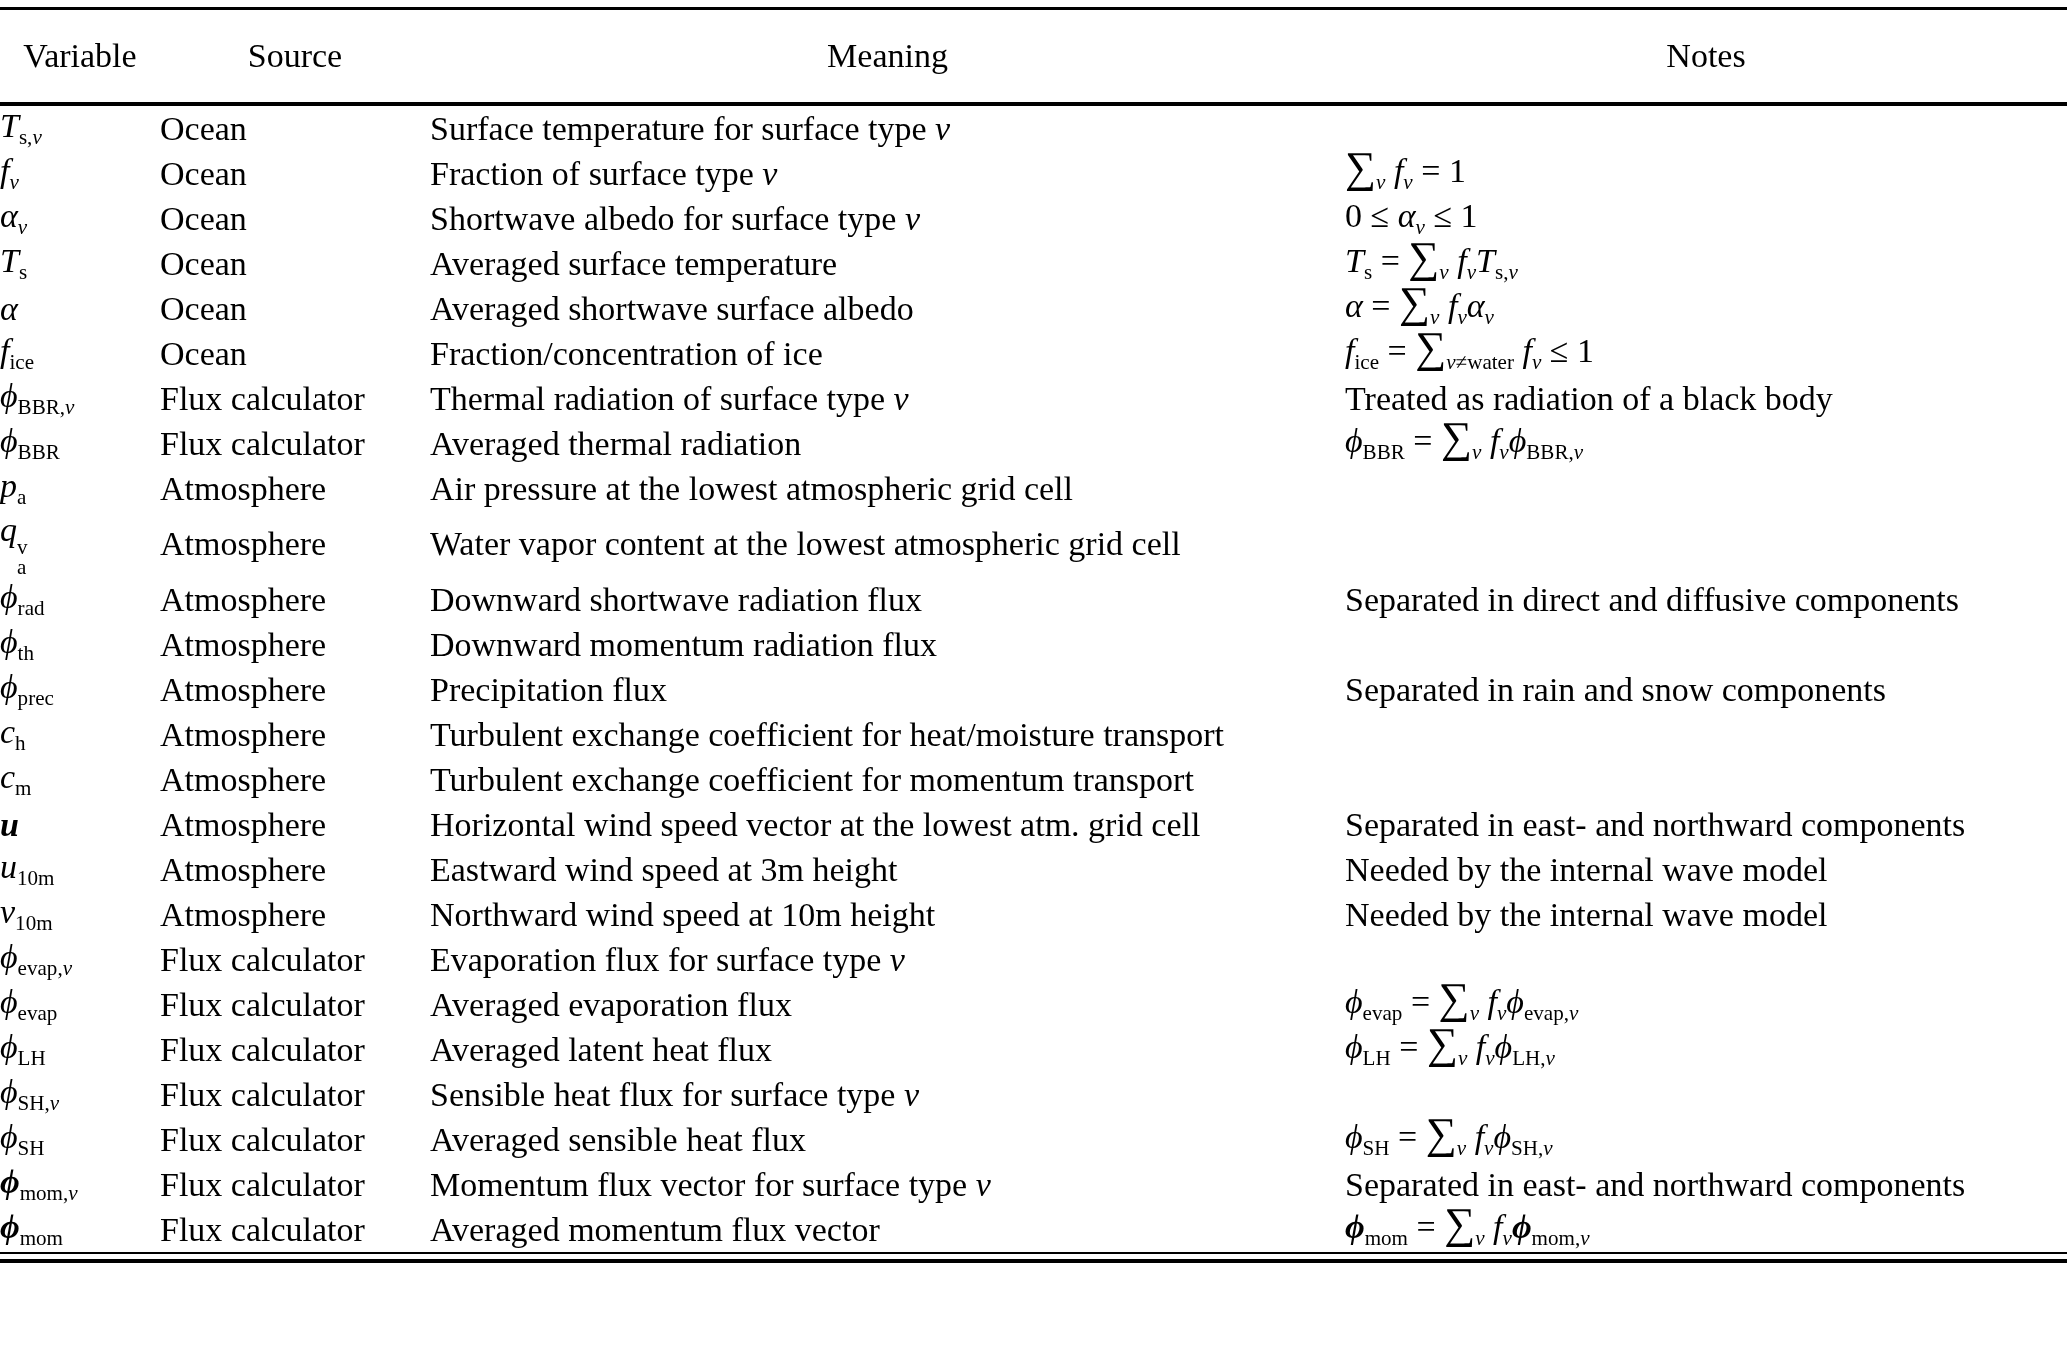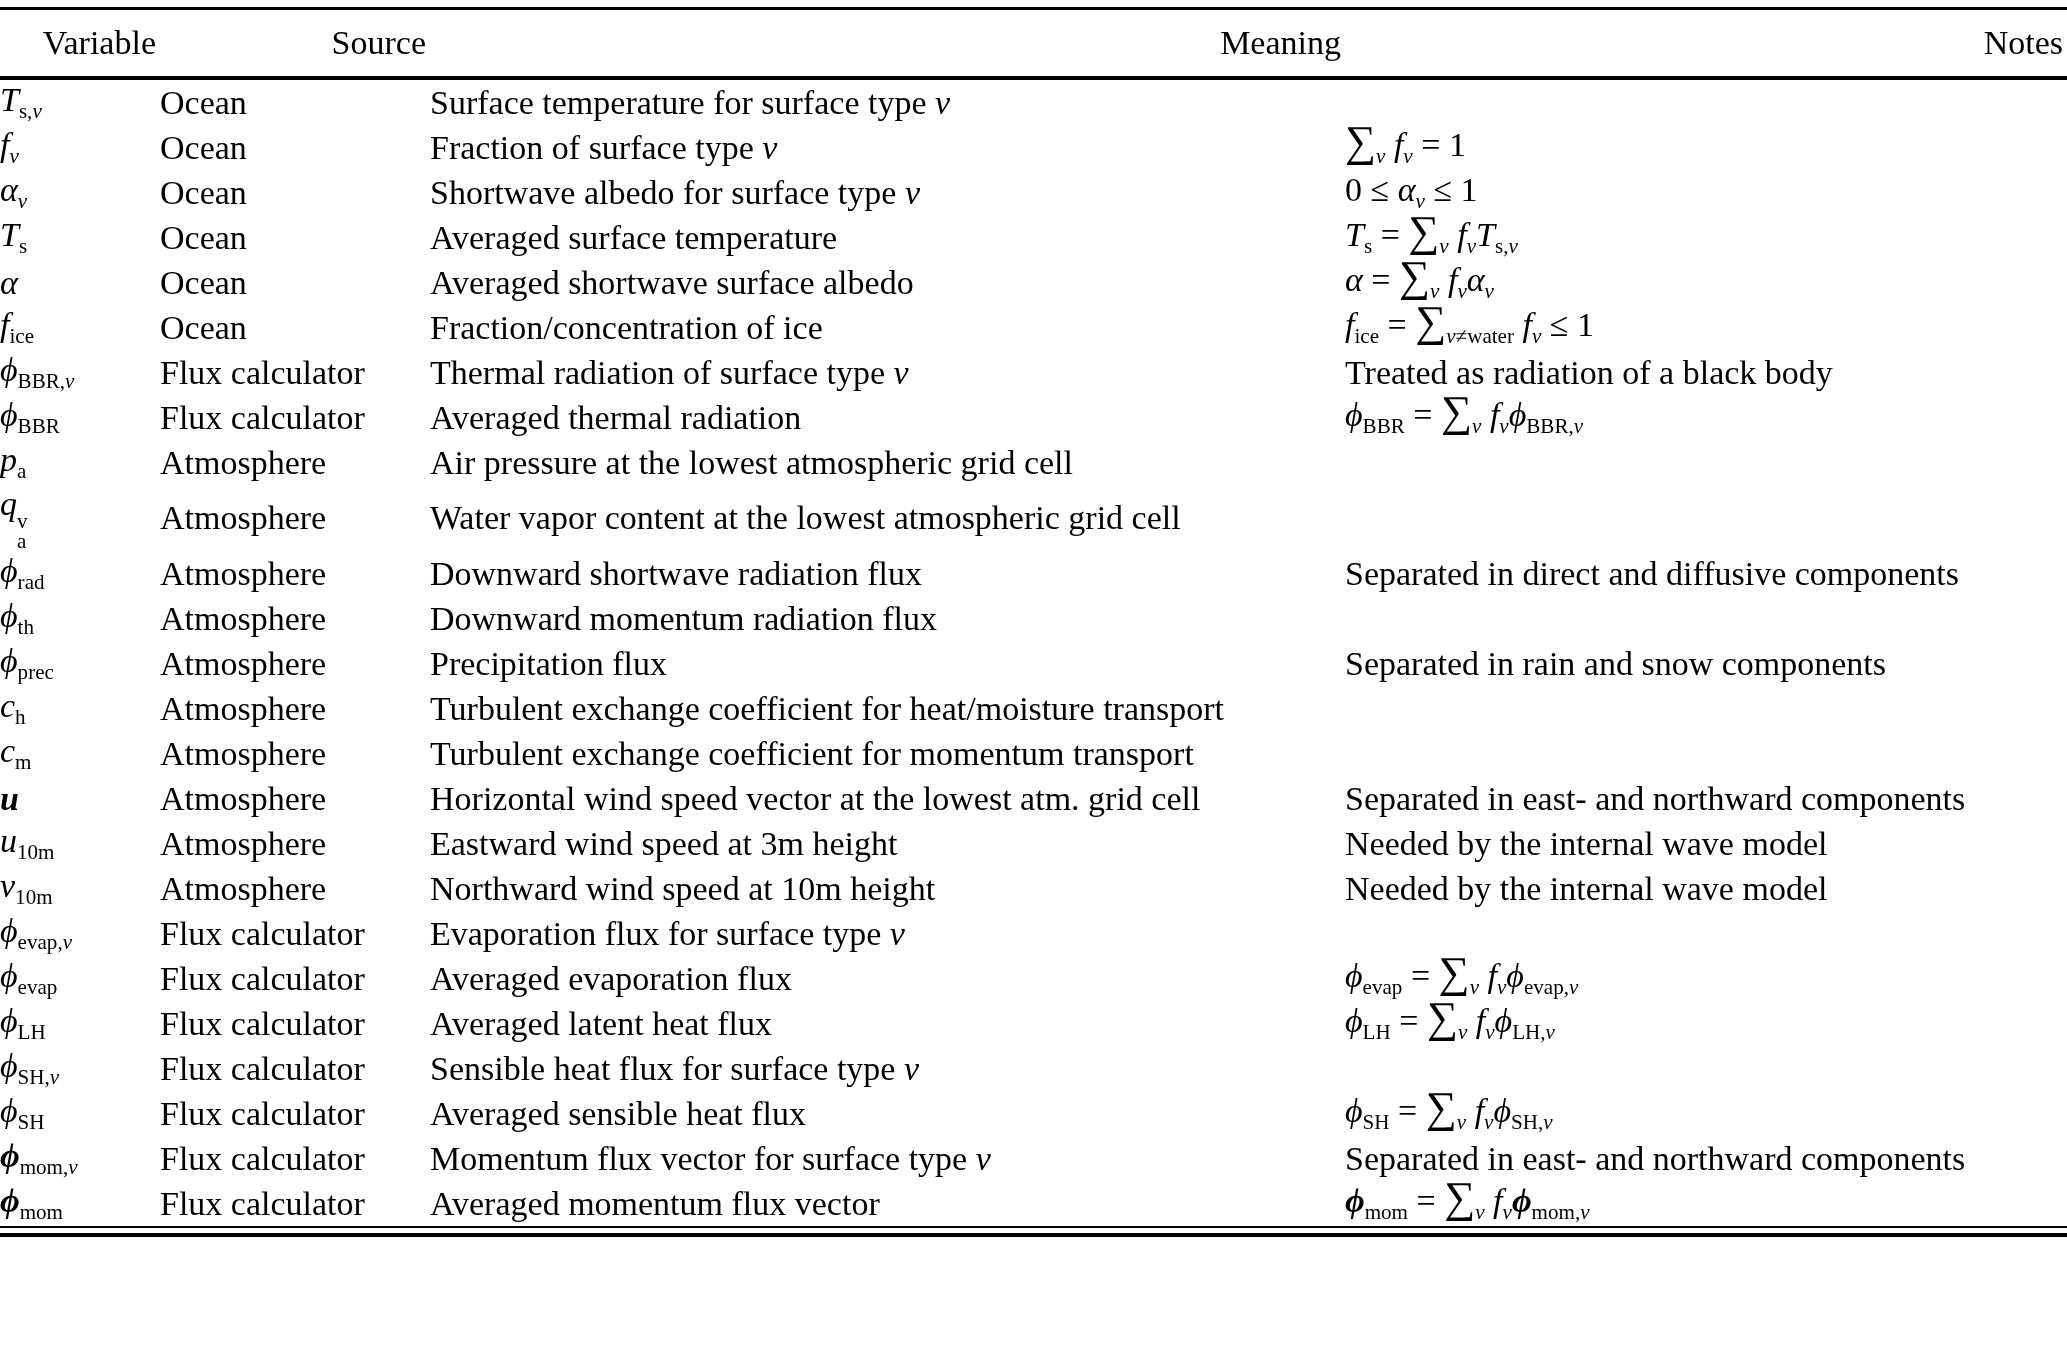--- a/index.html
+++ b/index.html
@@ -21,24 +21,24 @@
   }
   table.vars {
     width: 2067px;
     border-collapse: collapse;
     table-layout: fixed;
     border-top: 3px solid #000000;
   }
   table.vars th {
     height: 58px;
     font-weight: normal;
-    text-align: right;
+    text-align: center;
     vertical-align: middle;
     border-bottom: 4px solid #000000;
-    padding: 4px;
+    padding: 17px;
     white-space: nowrap;
   }
   table.vars td {
     height: 45px;
     text-align: left;
     vertical-align: middle;
     padding: 0;
     white-space: nowrap;
     overflow: visible;
   }

